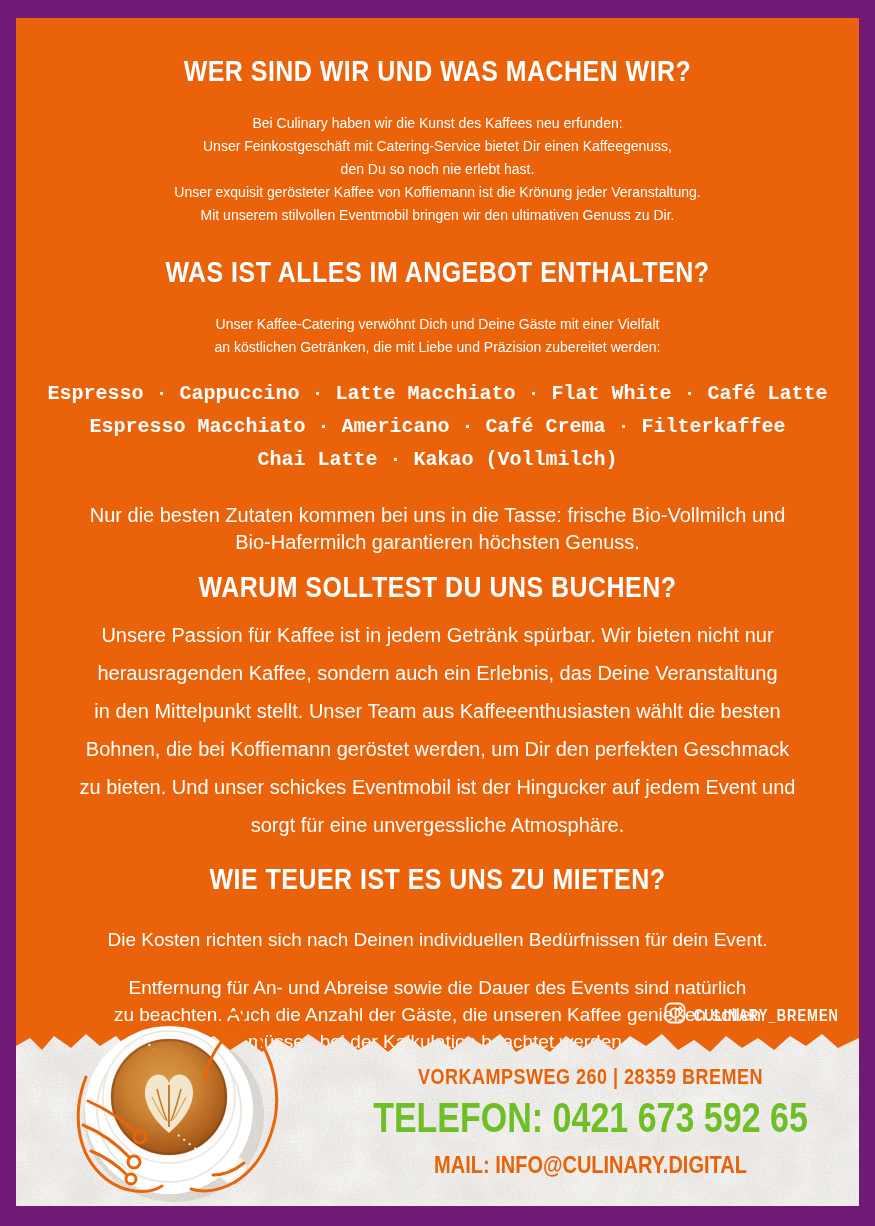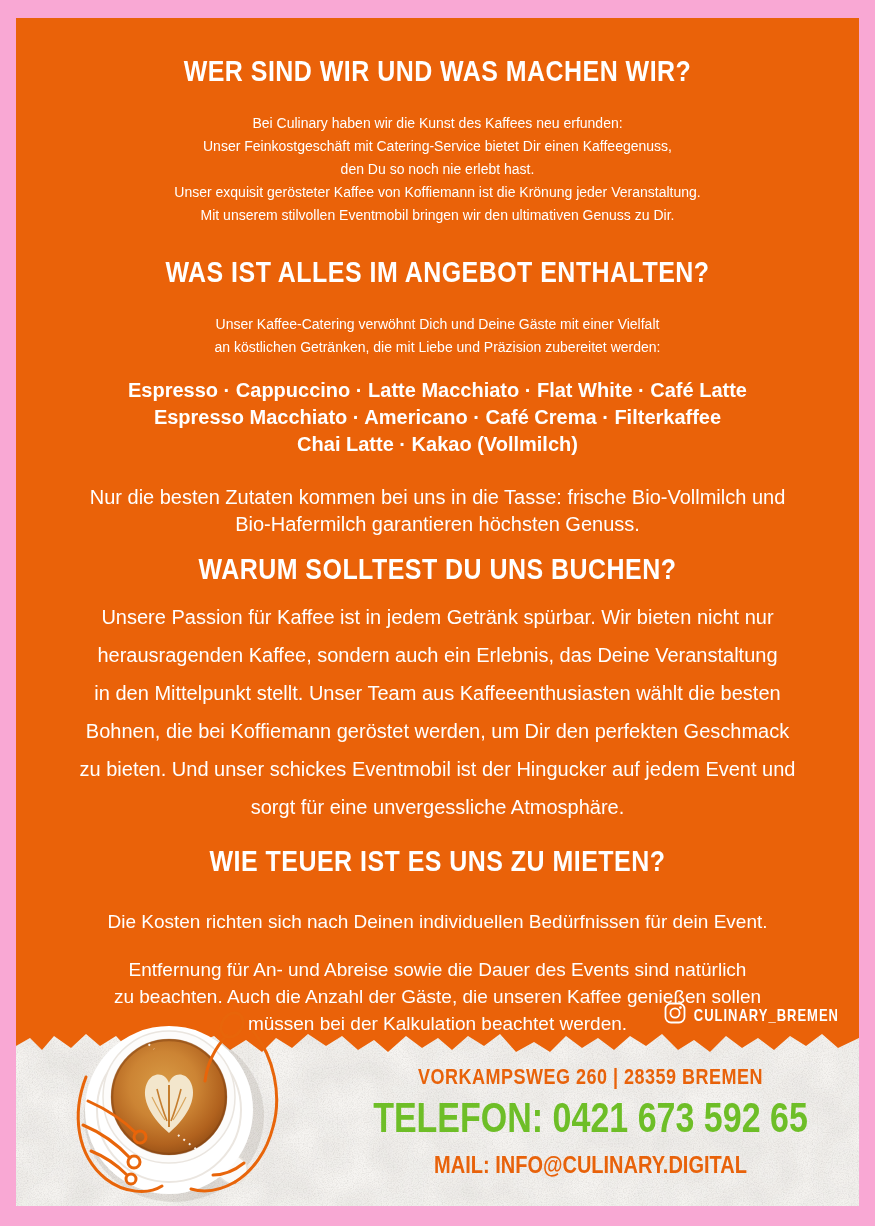--- a/index.html
+++ b/index.html
@@ -1,19 +1,19 @@
 <!DOCTYPE html>
 <html><head>
 <meta charset="utf-8">
 <style>
   html,body{margin:0;padding:0;}
   .page{
     position:relative;
     width:875px;height:1226px;
-    background:#f9a8d4;
+    background:#701a75;
     font-family:"Liberation Sans", sans-serif;
     overflow:hidden;
   }
   .card{
     position:absolute;left:16px;top:18px;width:843px;height:1188px;
     background:#EA6209;
     overflow:hidden;
   }
   .content{
     position:relative;
@@ -32,21 +32,21 @@
   .h-offer{margin-top:28px;}
   .h-why{margin-top:14px;}
   .h-price{margin-top:18px;}
   p{margin:0;white-space:pre-line;}
   .body18{font-size:14px;line-height:23px;margin-top:24px;}
   .body18b{font-size:20px;line-height:27px;margin-top:26px;}
   .body20{font-size:20px;line-height:38px;margin-top:12px;}
   .body19{font-size:19px;line-height:24px;margin-top:32px;}
   .body19b{font-size:19px;line-height:27px;margin-top:22px;}
   .drinks{
-    font-size:20px;line-height:27px;font-weight:bold;margin-top:18px;
+    font-size:20px;line-height:33px;font-weight:bold;margin-top:18px;font-family:Liberation Mono, monospace;
   }
   .note{margin-top:16px;}
   .note p{
     font-weight:bold;font-size:13px;line-height:17px;
     letter-spacing:-0.2px;
     margin:0 0 15px 0;
     white-space:nowrap;
     transform:scaleY(1.25);
     transform-origin:center;
   }

